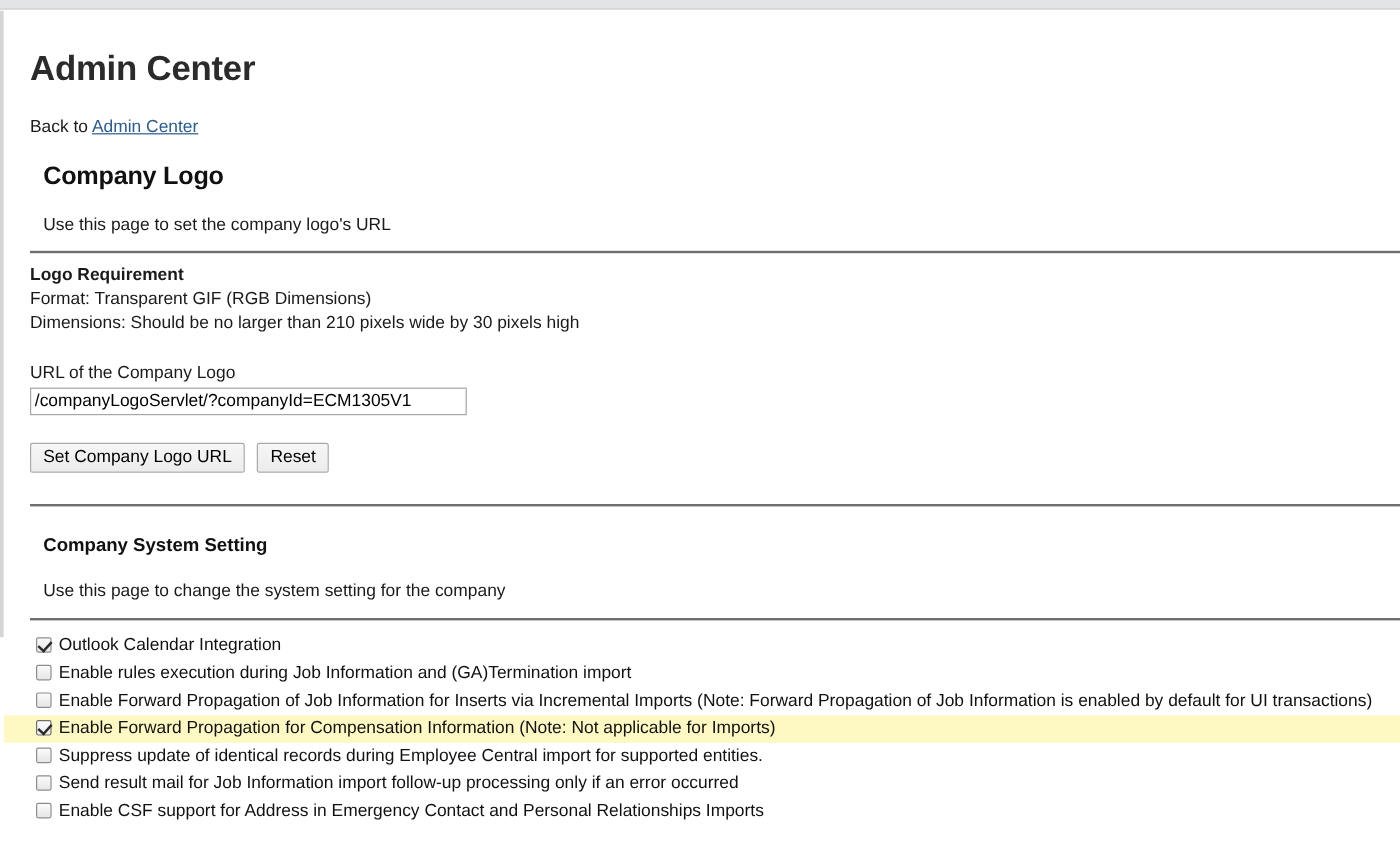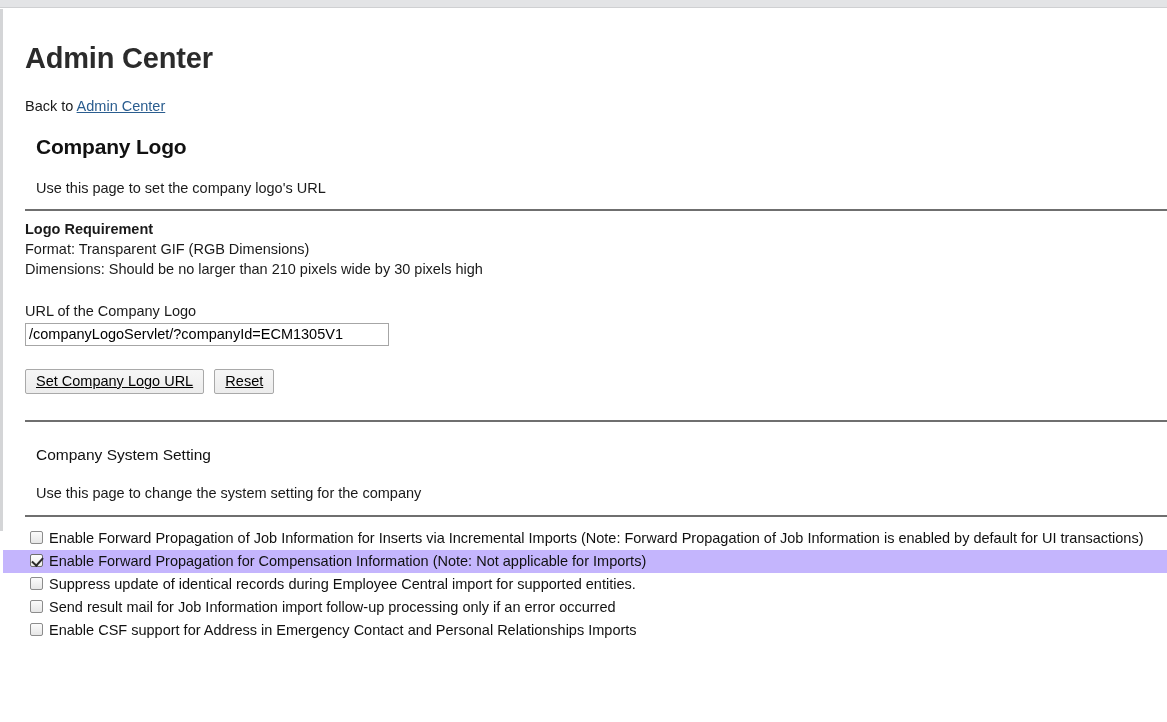--- a/index.html
+++ b/index.html
@@ -102,26 +102,25 @@
   button.btn {
     font-family: "Liberation Sans", sans-serif;
     font-size: 14.5px;
     color: #000;
     background: linear-gradient(#f6f6f6, #ececec);
     border: 1px solid #a9a9a9;
     border-radius: 2px;
     padding: 3px 10px 4px 10px;
     margin-right: 6px;
     cursor: pointer;
-    text-decoration: underline;
   }
 
   h3.sys-title {
     font-size: 15.5px;
-    font-weight: normal;
+    font-weight: bold;
     color: #111;
     margin: 24px 0 0 33px;
   }
   .sys-sub {
     margin: 21px 0 0 33px;
     font-size: 14.5px;
   }
 
   .check-list {
     margin: 10px 0 0 0;
@@ -202,24 +201,32 @@
     <hr class="div-indent" style="margin-top:26px">
 
     <h3 class="sys-title">Company System Setting</h3>
 
     <div class="sys-sub">Use this page to change the system setting for the company</div>
 
     <hr class="div-indent">
 
     <ul class="check-list" id="check-list">
         <li class="check-row">
+          <span class="cb checked"></span>
+          <span class="row-label">Outlook Calendar Integration</span>
+        </li>
+        <li class="check-row">
+          <span class="cb"></span>
+          <span class="row-label">Enable rules execution during Job Information and (GA)Termination import</span>
+        </li>
+        <li class="check-row">
           <span class="cb"></span>
           <span class="row-label">Enable Forward Propagation of Job Information for Inserts via Incremental Imports (Note: Forward Propagation of Job Information is enabled by default for UI transactions)</span>
         </li>
-        <li class="check-row highlight" style="background: #c4b5fd;">
+        <li class="check-row highlight" style="background: #fef9c3;">
           <span class="cb checked"></span>
           <span class="row-label">Enable Forward Propagation for Compensation Information (Note: Not applicable for Imports)</span>
         </li>
         <li class="check-row">
           <span class="cb"></span>
           <span class="row-label">Suppress update of identical records during Employee Central import for supported entities.</span>
         </li>
         <li class="check-row">
           <span class="cb"></span>
           <span class="row-label">Send result mail for Job Information import follow-up processing only if an error occurred</span>

